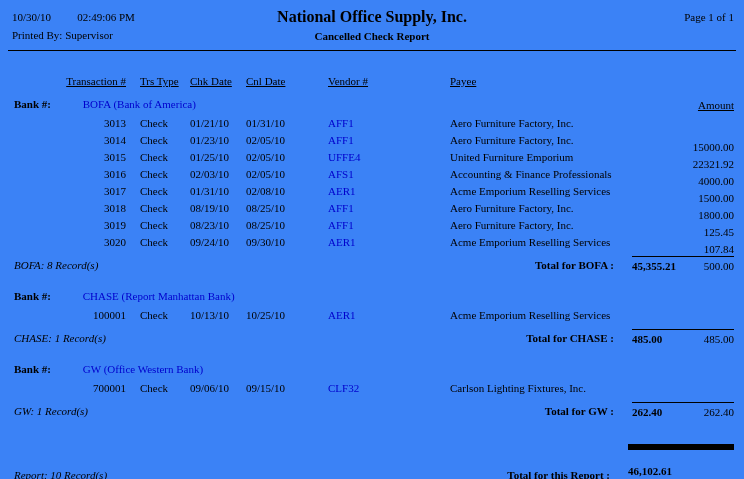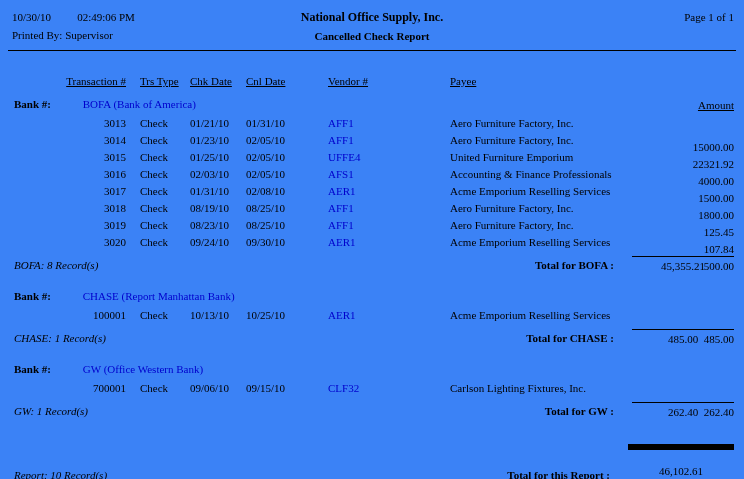--- a/index.html
+++ b/index.html
@@ -8,42 +8,42 @@
     padding:8px 8px 0 8px;background:#3b82f6;color:#000;
     font-family:"Liberation Serif","DejaVu Serif",serif;
     font-size:11px;overflow:hidden;position:relative;
   }
   
   .page-header{display:grid;grid-template-columns:180px 1fr 180px;align-items:start;}
   .ph-left{padding-left:4px;}
   .ph-left .line1{display:flex;gap:26px;height:18px;line-height:18px;}
   .ph-left .line2{height:18px;line-height:18px;}
   .ph-center{text-align:center;}
-  .company{font-weight:bold;font-size:12px;height:18px;line-height:18px;}
+  .company{font-weight:bold;font-size:16px;height:18px;line-height:18px;}
   .report-title{font-weight:bold;font-size:11px;line-height:20px;}
   .ph-right{text-align:right;padding-right:2px;height:18px;line-height:18px;}
   .header-rule{border:none;border-top:1px solid #000;margin:4px 0 0 0;}
   
   .grid{display:grid;grid-template-columns:122px 58px 56px 82px 122px 1fr 96px;padding:0 2px;}
   .col-headers{margin:22px 0 5px;font-weight:normal;}
   .col-headers span{text-decoration:underline;}
   .c-trans{text-align:right;padding-right:6px;}
   .c-type{padding-left:8px;}
   .c-amount{text-align:right;margin-top:24px;}
   .data-row{height:17px;line-height:17px;}
   .col-headers{height:17px;line-height:17px;}
   
   .group{margin-bottom:13px;}
   .bank-row{height:18px;line-height:18px;padding-left:6px;margin-bottom:2px;}
   .bank-label{font-weight:bold;display:inline-block;width:66px;}
   .link{color:#0000cc;}
   .subtotal{display:grid;grid-template-columns:1fr auto 102px;align-items:end;margin-top:5px;padding:0 2px;}
   .record-count{font-style:italic;padding-left:4px;height:17px;line-height:17px;}
   .total-label{font-weight:bold;margin-right:18px;height:17px;line-height:17px;}
-  .total-amount{font-weight:normal;text-align:center;border-top:1px solid #000;padding-top:2px;height:15px;line-height:15px;}
+  .total-amount{font-weight:bold;text-align:left;border-top:1px solid #000;padding-top:2px;height:15px;line-height:15px;}
   
   .grand{display:grid;grid-template-columns:1fr auto 106px;align-items:end;margin-top:24px;padding:0 2px;}
   .grand .total-amount{border-top:6px solid #000000;border-bottom:3px double #000;padding:14px 0 2px 0;}
 </style>
 </head>
 <body>
 
 <div class="page">
 
   <div class="page-header">

